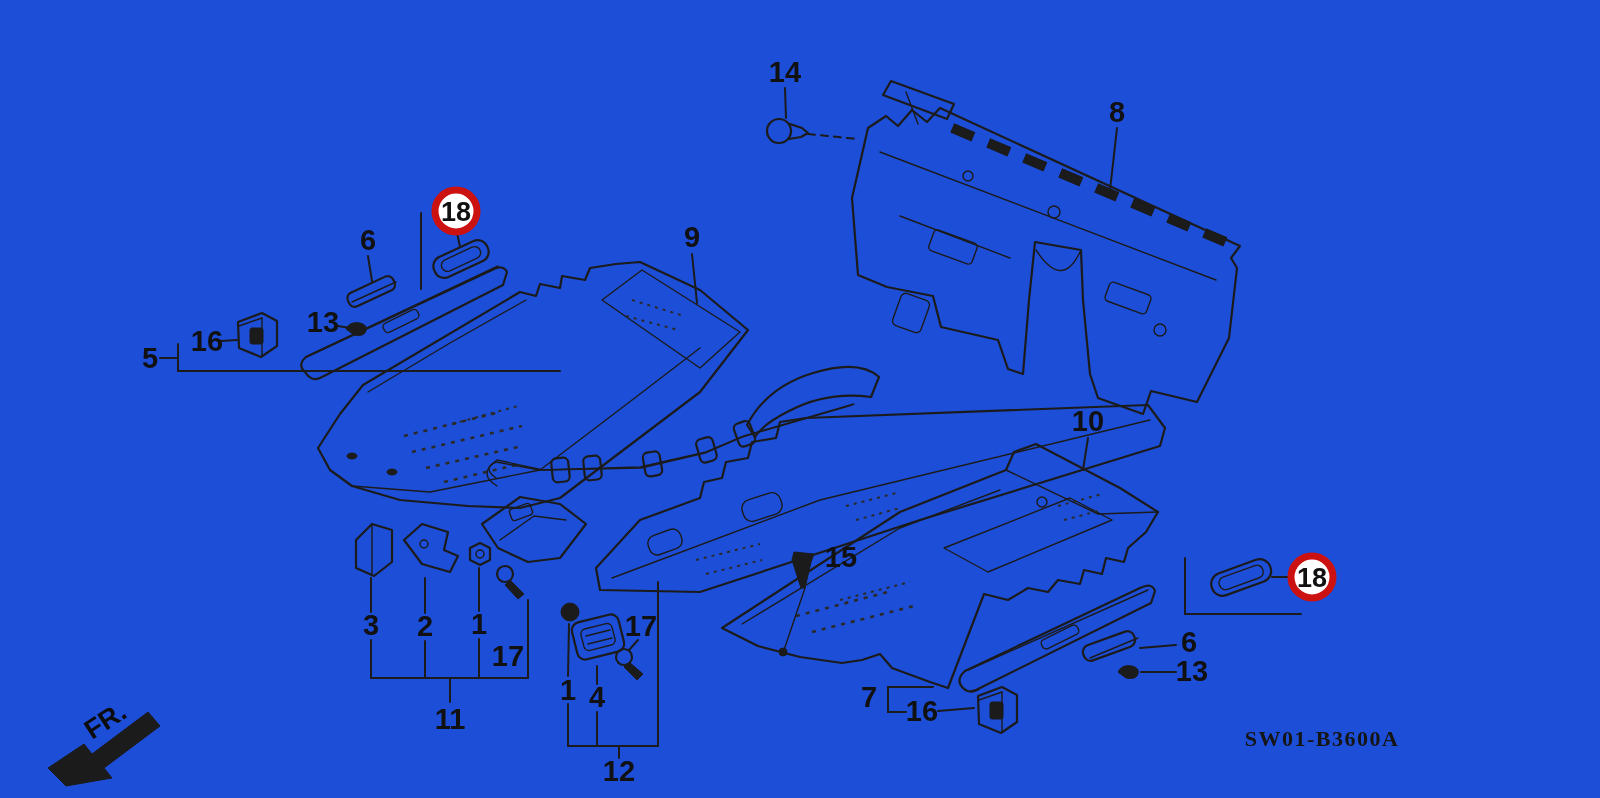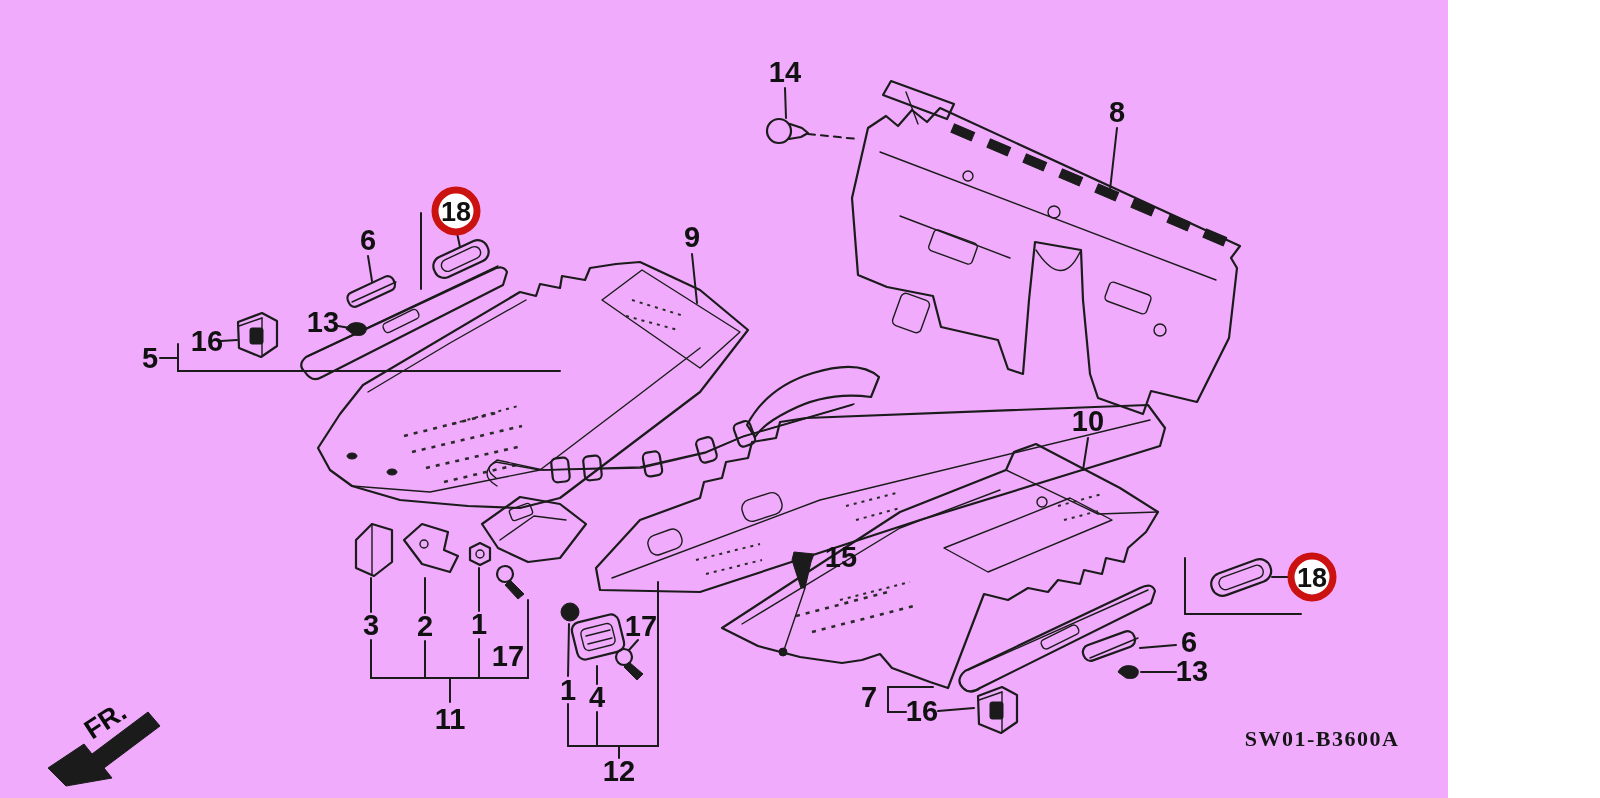--- a/index.html
+++ b/index.html
@@ -1,16 +1,16 @@
 <!DOCTYPE html>
 <html><head>
 <meta charset="utf-8">
 <style>
   html,body{margin:0;padding:0;background:#ffffff;}
-  .stage{position:relative;width:1448px;height:798px;background:#f0abfc;overflow:hidden;
+  .stage{position:relative;width:1600px;height:798px;background:#1d4ed8;overflow:hidden;
          font-family:"Liberation Sans", sans-serif;}
   svg{position:absolute;left:0;top:0;}
   .ln{fill:none;stroke:#1b1b1b;stroke-width:2.2;stroke-linejoin:round;stroke-linecap:round;}
   .thin{fill:none;stroke:#1b1b1b;stroke-width:1.4;stroke-linejoin:round;stroke-linecap:round;}
   .leader{fill:none;stroke:#1b1b1b;stroke-width:2;stroke-linecap:round;}
   .dark{fill:#1b1b1b;stroke:#1b1b1b;stroke-width:1;}
   .tex{fill:none;stroke:#2a2a2a;stroke-width:2.6;stroke-dasharray:4 6;}
   .tex2{fill:none;stroke:#2a2a2a;stroke-width:2;stroke-dasharray:3 5;}
   .callout{font-family:"Liberation Sans", sans-serif;font-weight:700;font-size:29px;fill:#111;
            text-anchor:middle;}

